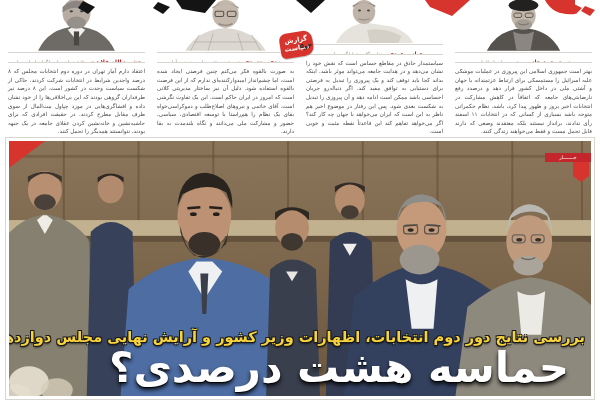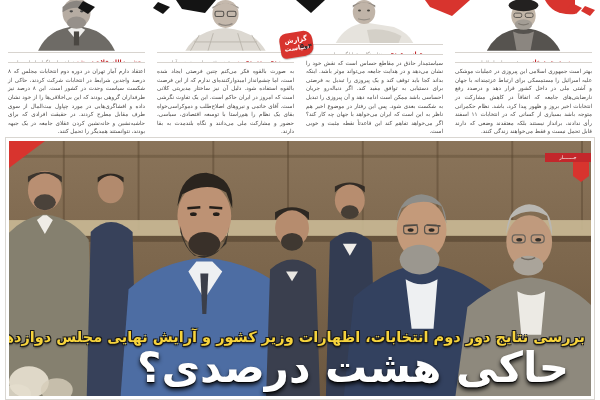--- a/index.html
+++ b/index.html
@@ -293,15 +293,15 @@
     </svg>
 
     <div class="corner-flag"></div>
 
     <div class="ribbon">
       <div class="strip">جـــــــار</div>
       <div class="tail"></div>
     </div>
 
     <div class="kicker">بررسی نتایج دور دوم انتخابات، اظهارات وزیر کشور و آرایش نهایی مجلس دوازدهم</div>
-    <div class="headline">حاکی هشت درصدی؟</div>
+    <div class="headline">حماسه هشت درصدی؟</div>
   </div>
 </div>
 
 </body></html>

